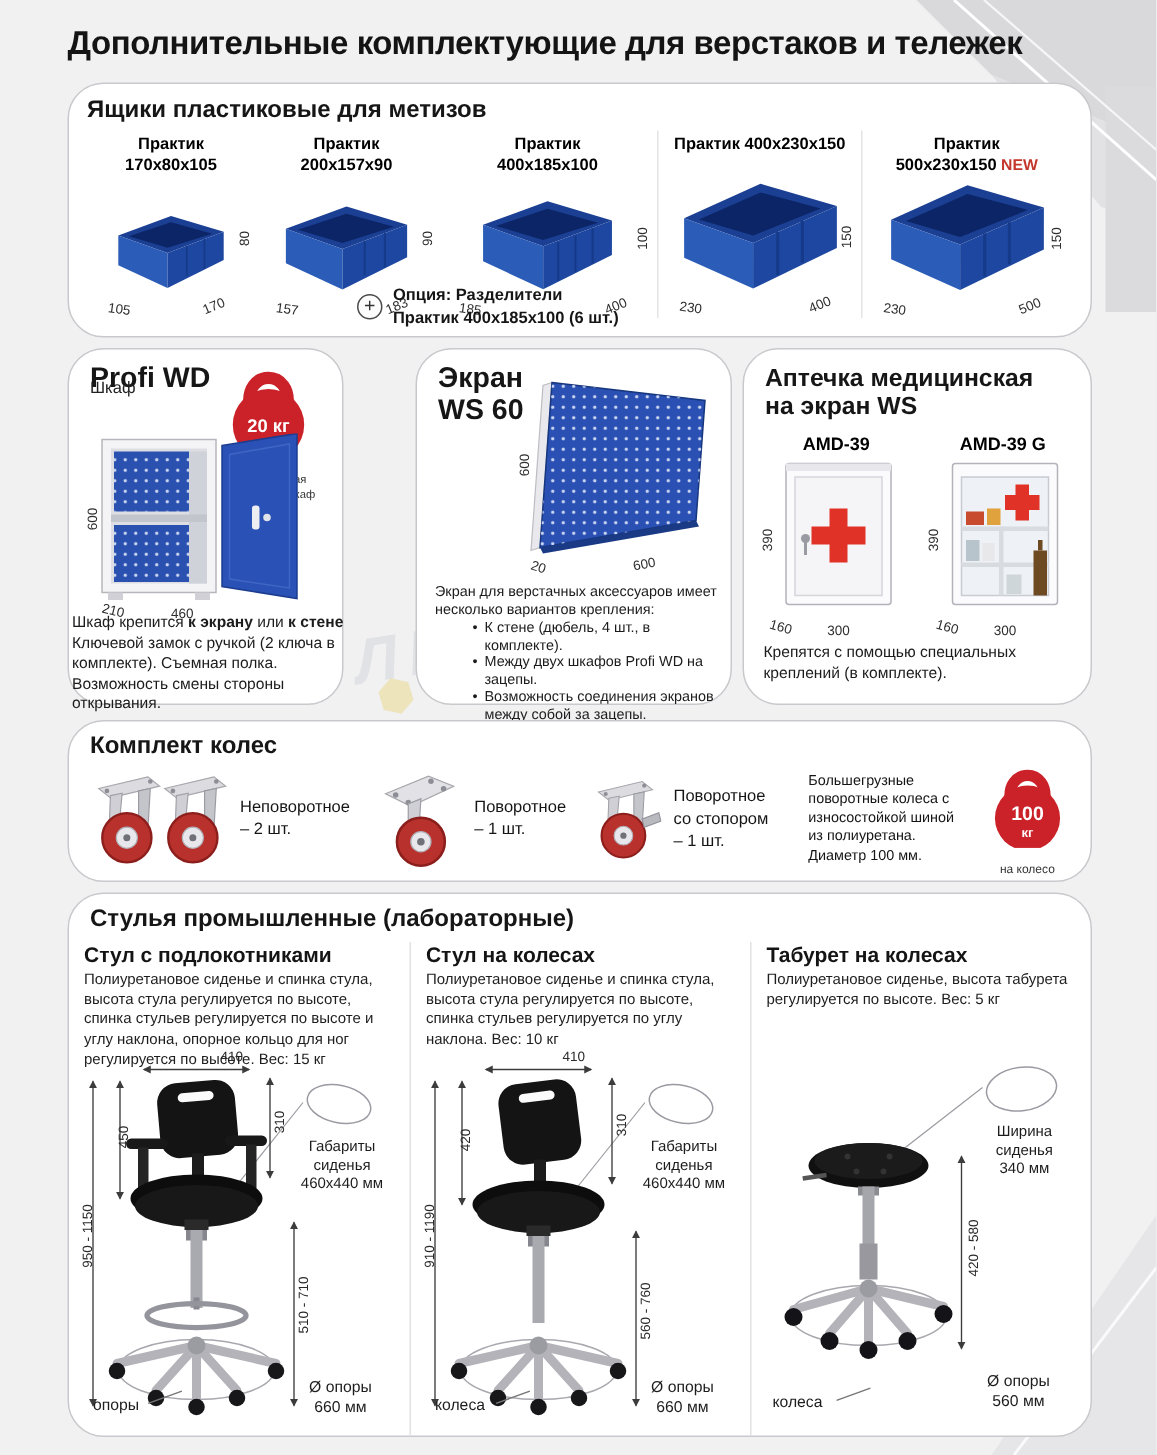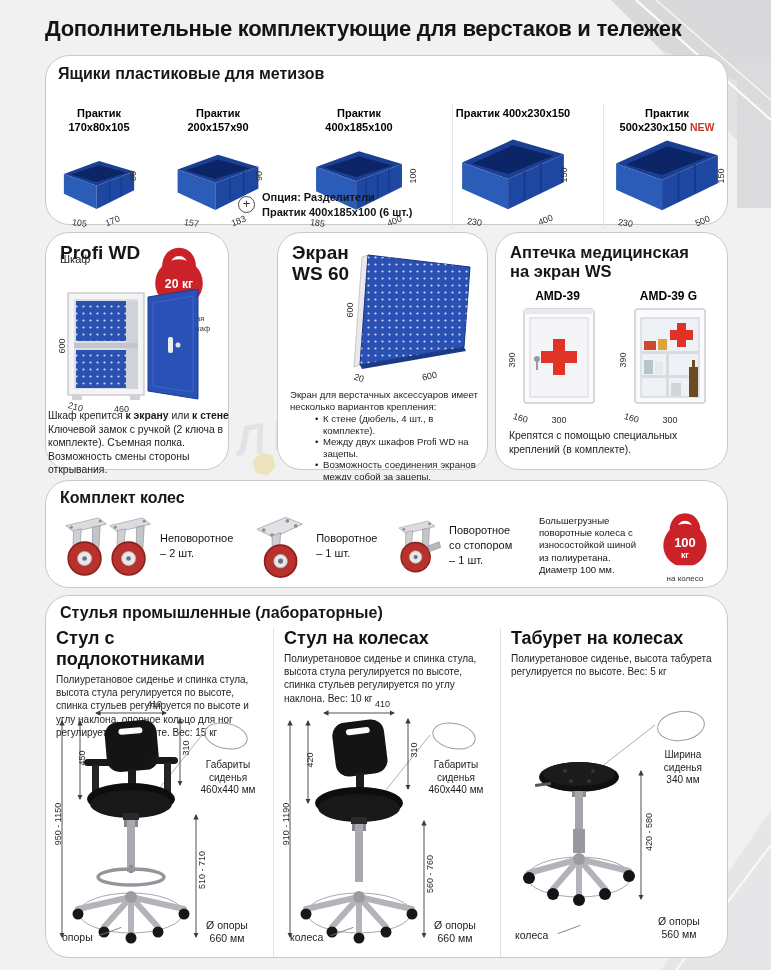--- a/index.html
+++ b/index.html
@@ -10,21 +10,21 @@
   .deco.tr { top:0; right:0; }
   .deco.br { bottom:0; right:0; }
 
   h1.title { position:absolute; left:45px; top:16px; font-size:22px; letter-spacing:-0.3px; color:#141414; }
 
   .box { position:absolute; background:#fff; border:1px solid #c9c9cd; border-radius:24px; }
   .box h2 { font-size:16px; color:#161616; }
 
   
   .bins { left:45px; top:55px; width:683px; height:170px; padding:9px 12px; }
-  .bin-row { display:flex; margin-top:21px;gap:30px; }
+  .bin-row { display:flex; margin-top:4px; }
   .bin-cell { position:relative; padding-top:2px; }
   .bin-cell.c1{width:112px;} .bin-cell.c2{width:122px;} .bin-cell.c3{width:146px;}
   .bin-cell.c4{width:136px; border-left:1px solid #e4e4e6;}
   .bin-cell.c5{width:140px; border-left:1px solid #e4e4e6;}
   .bn { text-align:center; font-weight:bold; font-size:11px; line-height:1.3; min-height:28px; }
   .new { color:#c4372c; font-weight:bold; font-size:10.5px; margin-left:3px; }
   .bin-fig { position:relative; height:94px; display:flex; justify-content:center; align-items:flex-end; }
   .bin-fig svg { margin-bottom:17px; }
   .dim { position:absolute; font-size:9px; color:#2e2e2e; white-space:nowrap; }
   .bf-h { right:2px; top:36px; transform:rotate(-90deg); }
@@ -76,21 +76,21 @@
   .wnote { font-size:9.6px; line-height:1.3; color:#151515; width:122px; }
   .wheels .kb-block { position:static; width:74px; text-align:center; }
   .wheels .kb-cap { font-size:8px; }
 
   
   .chairs { left:45px; top:595px; width:683px; height:363px; }
   .chairs h2 { position:absolute; left:14px; top:8px; }
   .cols { position:absolute; left:0; right:0; top:32px; bottom:0; display:flex; }
   .col { width:33.33%; padding:0 10px; position:relative; }
   .col + .col { border-left:1px solid #e2e2e4; }
-  .col h3 { font-size:18px; color:#141414; }
+  .col h3 { font-size:14px; color:#141414; }
   .cdesc { margin-top:3px; font-size:10px; line-height:1.32; color:#1e1e1e; }
   .diagram { position:absolute; left:6px; right:4px; bottom:2px; height:252px; }
   .diagram svg.chair { position:absolute; left:2px; top:4px; }
   .hlab, .rlab, .slab, .dia, .blab { position:absolute; font-size:9px; color:#2a2a2a; }
   .hlab { width:64px; text-align:right; }
   .rlab { width:64px; text-align:center; transform:rotate(-90deg); }
   .sketch { position:absolute; border:1px solid #9a9aa2; border-radius:50%; }
   .slab { font-size:10px; line-height:1.25; text-align:center; color:#1d1d1d; }
   .dia { font-size:10.5px; line-height:1.25; text-align:center; color:#1d1d1d; }
   .blab { font-size:10.5px; color:#1d1d1d; }

